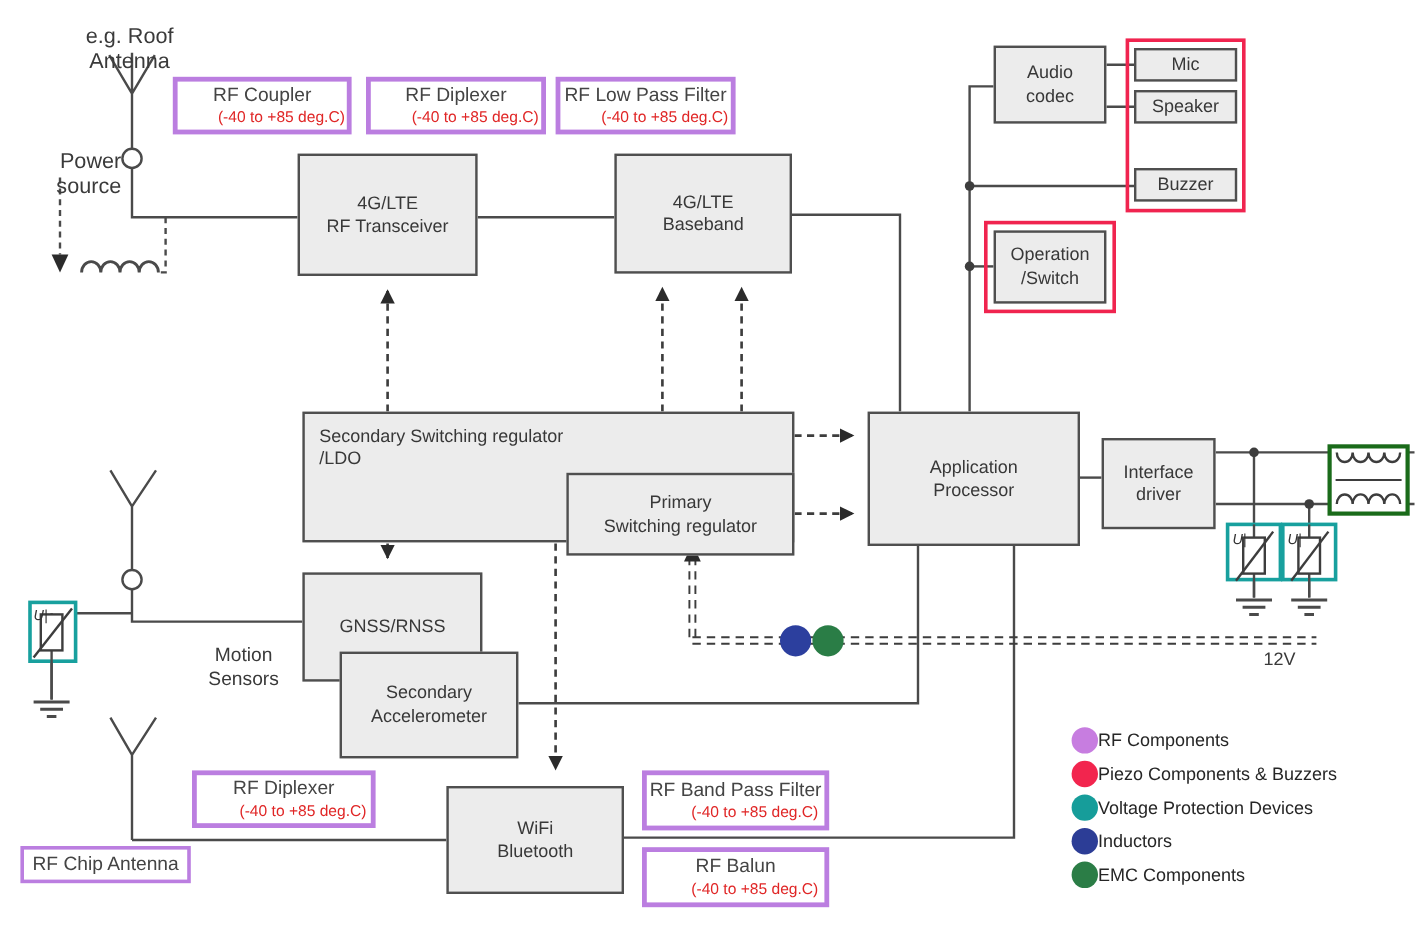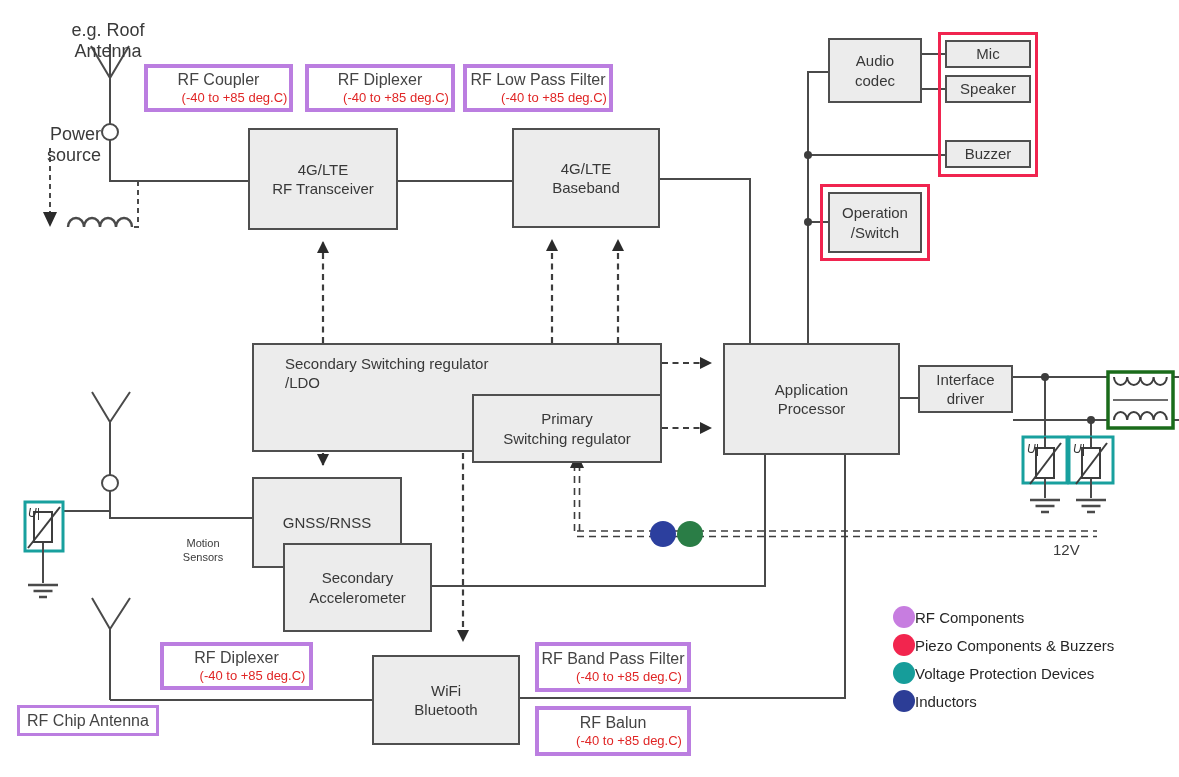--- a/index.html
+++ b/index.html
@@ -2,21 +2,21 @@
 <html><head>
 <meta charset="utf-8">
 <style>
   html,body{margin:0;padding:0;background:#fff;}
   .canvas{position:relative;width:1179px;height:777px;background:#fff;overflow:hidden;
           font-family:"Liberation Sans", sans-serif;color:#3a3a3a;}
   svg.wires{position:absolute;left:0;top:0;width:1179px;height:777px;}
   .gb{position:absolute;background:#ececec;border:2px solid #4f4f4f;display:flex;
       flex-direction:column;align-items:center;justify-content:center;text-align:center;
       font-size:15px;line-height:1.28;color:#383838;box-sizing:border-box;}
-  .gb.reg{align-items:flex-start;justify-content:flex-start;text-align:left;padding:9px 0 0 31px;}
+  .gb.reg{align-items:flex-start;justify-content:flex-start;text-align:left;padding:9px 0 0 12px;}
   .pb{position:absolute;background:#fff;border:4px solid #bb7ee0;display:flex;flex-direction:column;
       align-items:center;justify-content:center;text-align:center;box-sizing:border-box;}
   .pb .pt{font-size:16px;color:#444;line-height:1.25;}
   .pb .tt{font-size:13px;line-height:1.2;margin-left:32px;}
   .rb{position:absolute;border:3px solid #f0244f;background:transparent;box-sizing:border-box;}
   .lbl{position:absolute;font-size:18px;color:#3a3a3a;}
   .legend{position:absolute;left:893px;top:606px;display:flex;flex-direction:column;gap:6px;}
   .lrow{display:flex;align-items:center;gap:0;height:22px;}
   .ldot{width:22px;height:22px;border-radius:50%;flex:0 0 auto;}
   .llabel{font-size:15px;color:#262626;white-space:nowrap;}
@@ -169,21 +169,21 @@
     <div>/LDO</div>
   </div>
   <div class="gb" style="left:472px;top:394px;width:190px;height:69px">
     <div>Primary</div>
     <div>Switching regulator</div>
   </div>
   <div class="gb" style="left:723px;top:343px;width:177px;height:112px">
     <div>Application</div>
     <div>Processor</div>
   </div>
-  <div class="gb" style="left:918px;top:365px;width:95px;height:48px">
+  <div class="gb" style="left:918px;top:365px;width:95px;height:76px">
     <div>Interface</div>
     <div>driver</div>
   </div>
   <div class="gb" style="left:252px;top:477px;width:150px;height:91px">
     <div>GNSS/RNSS</div>
   </div>
   <div class="gb" style="left:283px;top:543px;width:149px;height:89px">
     <div>Secondary</div>
     <div>Accelerometer</div>
   </div>
@@ -215,21 +215,21 @@
   <div class="pb" style="left: 535px; top: 706px; width: 156px; height: 50px; border-color: rgb(187, 126, 224);">
     <div class="pt">RF Balun</div>
     <div class="tt" style="color: rgb(224, 38, 38);">(-40 to +85 deg.C)</div>
   </div>
   <div class="pb" style="left: 17px; top: 705px; width: 142px; height: 31px; border-width: 3px; border-color: rgb(187, 126, 224);">
     <div class="pt">RF Chip Antenna</div>
   </div>
 
   <div class="lbl" style="left:38px;top:20px;width:140px;text-align:center">e.g. Roof Antenna</div>
   <div class="lbl" style="left:0px;top:124px;width:101px;text-align:right">Power source</div>
-  <div class="lbl" style="left:166px;top:537px;width:74px;text-align:center;font-size:11px;line-height:1.25">
+  <div class="lbl" style="left:166px;top:537px;width:74px;text-align:center;font-size:16px;line-height:1.25">
     <div>Motion</div>
     <div>Sensors</div>
   </div>
   <div class="lbl" style="left:1053px;top:541px;font-size:15px">12V</div>
 
   <div class="legend">
     <div class="lrow">
       <span class="ldot" style="background-color: rgb(199, 125, 224);"></span>
       <span class="llabel">RF Components</span>
     </div>
@@ -238,15 +238,19 @@
       <span class="llabel">Piezo Components &amp; Buzzers</span>
     </div>
     <div class="lrow">
       <span class="ldot" style="background-color: rgb(22, 157, 154);"></span>
       <span class="llabel">Voltage Protection Devices</span>
     </div>
     <div class="lrow">
       <span class="ldot" style="background-color: rgb(44, 61, 150);"></span>
       <span class="llabel">Inductors</span>
     </div>
+    <div class="lrow">
+      <span class="ldot" style="background-color: rgb(43, 125, 70);"></span>
+      <span class="llabel">EMC Components</span>
+    </div>
   </div>
 
 </div>
 
 </body></html>

